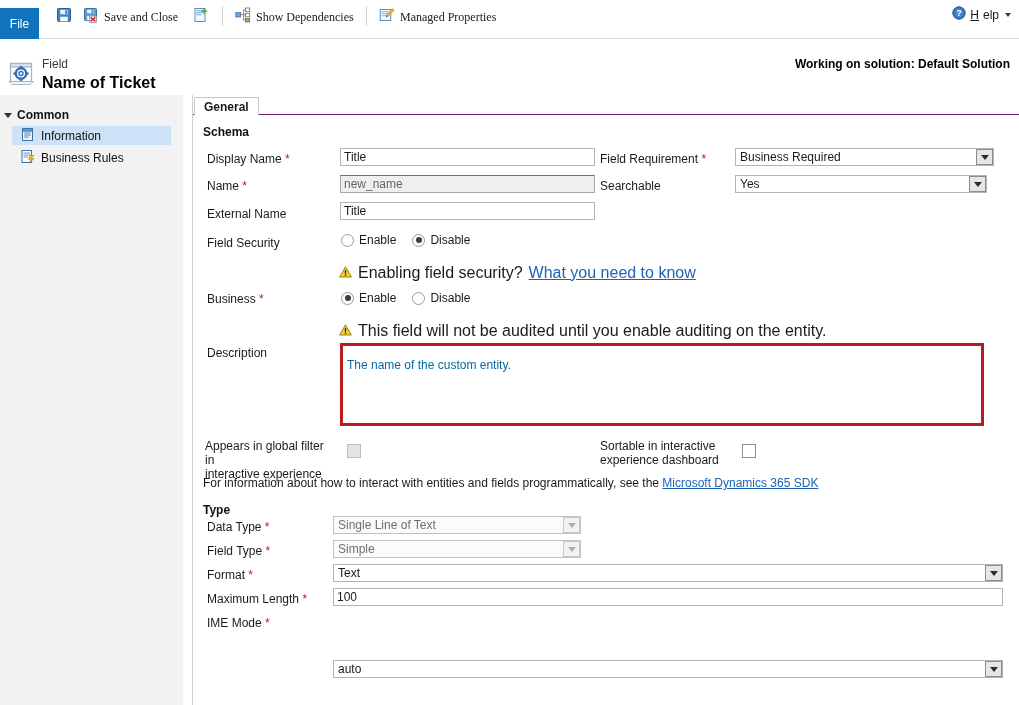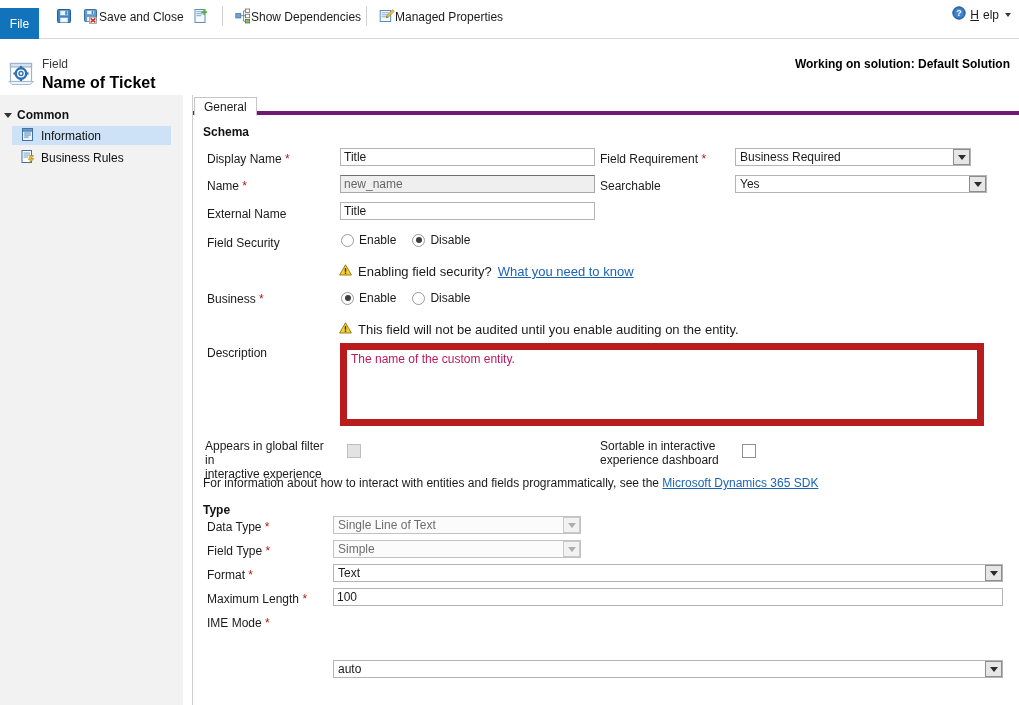--- a/index.html
+++ b/index.html
@@ -34,23 +34,25 @@
     align-items: center;
     justify-content: center;
     cursor: pointer;
   }
   .tb-item {
     position: absolute;
     top: 5px;
     height: 24px;
     display: flex;
     align-items: center;
+    gap: 5px;
     cursor: pointer;
     padding: 0 3px;
     white-space: nowrap;
+    font-family: Liberation Serif, serif;
   }
   .tb-label { font-size: 12px; color: #1a1a1a; }
   .tb-sep {
     position: absolute;
     top: 6px;
     width: 1px; height: 20px;
     background: #d0d0d0;
   }
   #help-item {
     position: absolute;
@@ -143,21 +145,22 @@
     position: absolute;
     left: 192px; top: 95px;
     width: 827px; height: 610px;
     background: #ffffff;
     border-left: 1px solid #cfcfcf;
   }
   #tabstrip {
     position: absolute;
     left: 0; top: 2px;
     width: 827px; height: 18px;
-    border-bottom: 4px solid #701a75;
+    border-bottom: 1px solid #701a75;
+    font-weight: bold;
   }
   #tab-general {
     position: absolute;
     left: 1px; top: 0;
     height: 19px;
     padding: 0 9px;
     background: #ffffff;
     border: 1px solid #c6c6c6;
     border-bottom: 1px solid #ffffff;
     font-size: 12px;
@@ -268,38 +271,38 @@
     width: 6px; height: 6px;
     border-radius: 50%;
     background: #3d3d3d;
   }
 
   .warn-row {
     position: absolute;
     display: flex;
     align-items: center;
     gap: 6px;
-    font-size: 13px;
+    font-size: 16px;
     color: #1a1a1a;
   }
 
   .link {
     color: #1b64b5;
     text-decoration: underline;
     cursor: pointer;
   }
 
   #description-box {
     position: absolute;
-    border: 7px solid #b91c1c;
+    border: 3px solid #b91c1c;
     background: #ffffff;
     font-family: "Liberation Sans", sans-serif;
     font-size: 12px;
-    color: #be185d;
-    padding: 2px 4px;
+    color: #0369a1;
+    padding: 12px 4px;
     resize: none;
     outline: none;
     line-height: 14px;
   }
 
   .cbx {
     position: absolute;
     width: 14px; height: 14px;
     background: #ffffff;
     border: 1px solid #8f8f8f;
@@ -489,21 +492,21 @@
     <span>Name</span><span class="req"> *</span>
   </div>
   <input class="f-input disabled" style="left: 147px; top: 80px; width: 255px;" type="text" readonly="" value="new_name">
 
   <div class="f-label" style="left:14px; top:112px;">External Name</div>
   <input class="f-input" style="left: 147px; top: 107px; width: 255px;" type="text" value="Title">
 
   <div class="f-label" style="left:407px; top:57px;">
     <span>Field Requirement</span><span class="req"> *</span>
   </div>
-  <div class="f-select" style="left:542px; top:53px; width:236px;">
+  <div class="f-select" style="left:542px; top:53px; width:259px;">
     <span class="sel-val">Business Required</span>
     <span class="sel-btn">
         <span class="chev"></span>
       </span>
   </div>
 
   <div class="f-label" style="left:407px; top:84px;">Searchable</div>
   <div class="f-select" style="left:542px; top:80px; width:252px;">
     <span class="sel-val">Yes</span>
     <span class="sel-btn">

